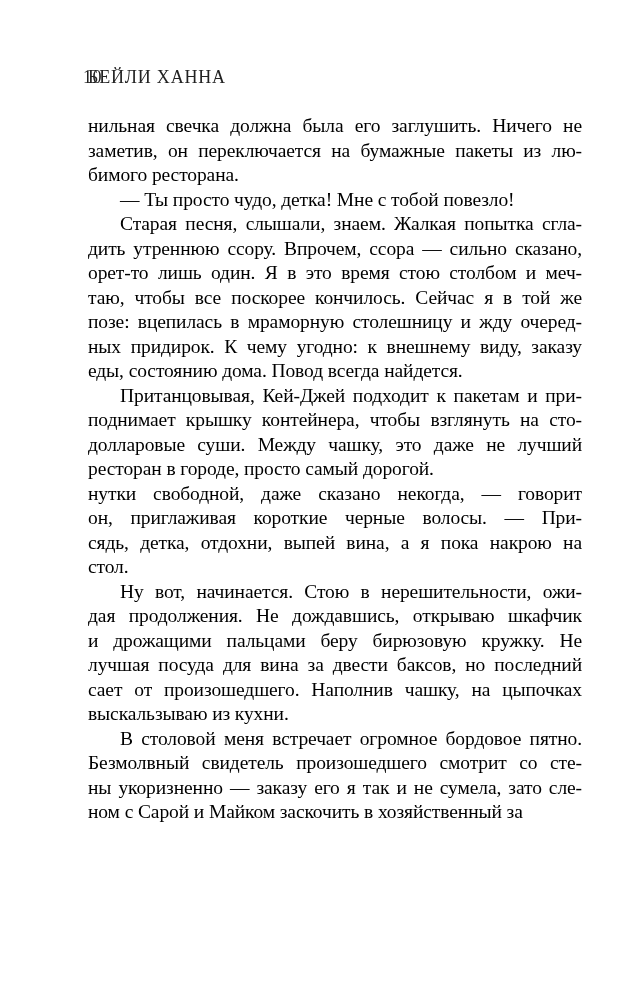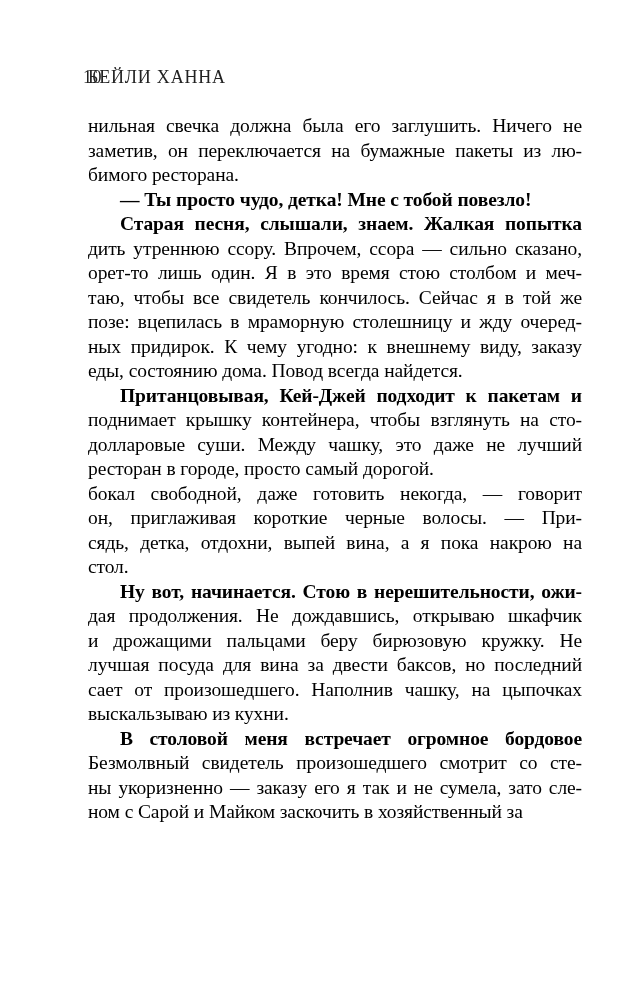--- a/index.html
+++ b/index.html
@@ -60,21 +60,20 @@
     text-align: justify;
     text-align-last: justify;
     white-space: normal;
     color: #000000;
   }
   .line.end {
     text-align-last: left;
   }
   .line.ind {
     text-indent: 32px;
-    font-weight: bold;
   }
 </style>
 </head>
 <body>
 
 <div class="page">
   <header class="page-header">
     <span class="page-num">10</span>
     <span class="running-head">БЕЙЛИ ХАННА</span>
   </header>
@@ -85,33 +84,33 @@
         <div class="line">заметив, он переключается на бумажные пакеты из лю-</div>
         <div class="line end">бимого ресторана.</div>
       </div>
       <div class="paragraph">
         <div class="line ind end">— Ты просто чудо, детка! Мне с тобой повезло!</div>
       </div>
       <div class="paragraph">
         <div class="line ind">Старая песня, слышали, знаем. Жалкая попытка сгла-</div>
         <div class="line">дить утреннюю ссору. Впрочем, ссора — сильно сказано,</div>
         <div class="line">орет-то лишь один. Я в это время стою столбом и меч-</div>
-        <div class="line">таю, чтобы все свидетель кончилось. Сейчас я в той же</div>
+        <div class="line">таю, чтобы все поскорее кончилось. Сейчас я в той же</div>
         <div class="line">позе: вцепилась в мраморную столешницу и жду очеред-</div>
         <div class="line">ных придирок. К чему угодно: к внешнему виду, заказу</div>
         <div class="line end">еды, состоянию дома. Повод всегда найдется.</div>
       </div>
       <div class="paragraph">
         <div class="line ind">Пританцовывая, Кей-Джей подходит к пакетам и при-</div>
         <div class="line">поднимает крышку контейнера, чтобы взглянуть на сто-</div>
         <div class="line">долларовые суши. Между чашку, это даже не лучший</div>
         <div class="line end">ресторан в городе, просто самый дорогой.</div>
       </div>
       <div class="paragraph">
-        <div class="line">бокал свободной, даже готовить некогда, — говорит</div>
+        <div class="line">нутки свободной, даже сказано некогда, — говорит</div>
         <div class="line">он, приглаживая короткие черные волосы. — При-</div>
         <div class="line">сядь, детка, отдохни, выпей вина, а я пока накрою на</div>
         <div class="line end">стол.</div>
       </div>
       <div class="paragraph">
         <div class="line ind">Ну вот, начинается. Стою в нерешительности, ожи-</div>
         <div class="line">дая продолжения. Не дождавшись, открываю шкафчик</div>
         <div class="line">и дрожащими пальцами беру бирюзовую кружку. Не</div>
         <div class="line">лучшая посуда для вина за двести баксов, но последний</div>
         <div class="line">сает от произошедшего. Наполнив чашку, на цыпочках</div>

